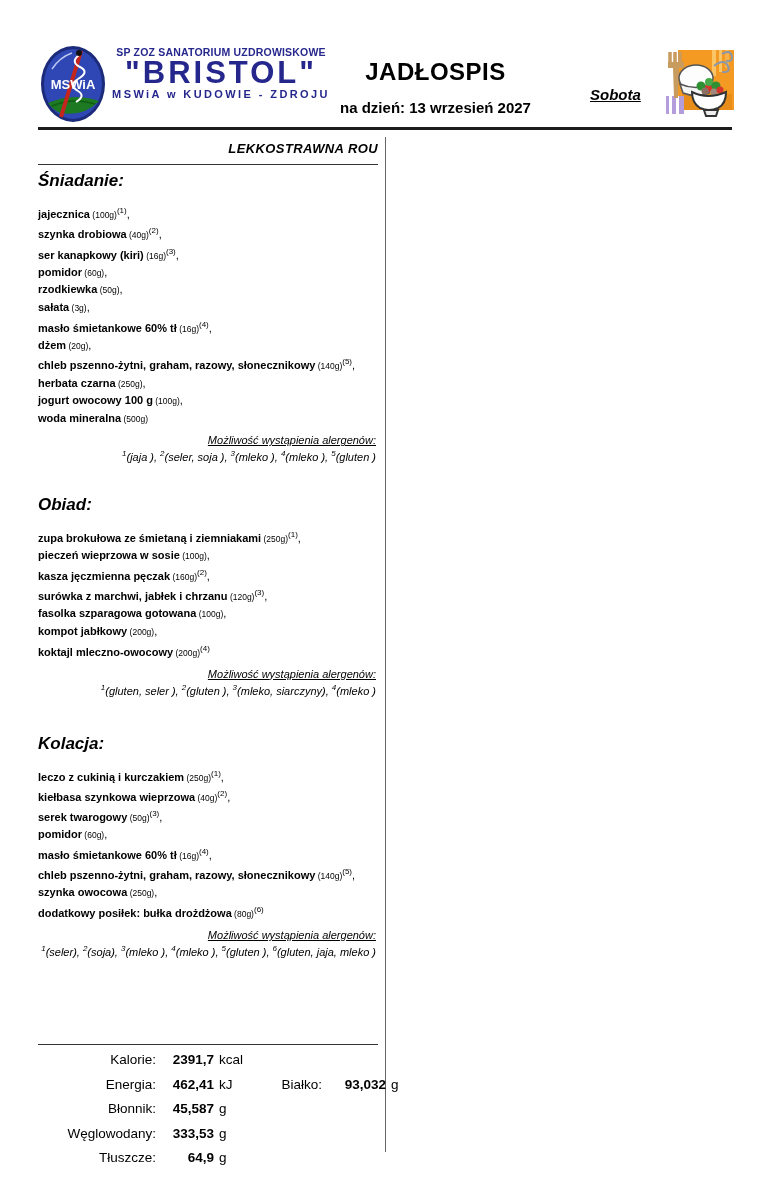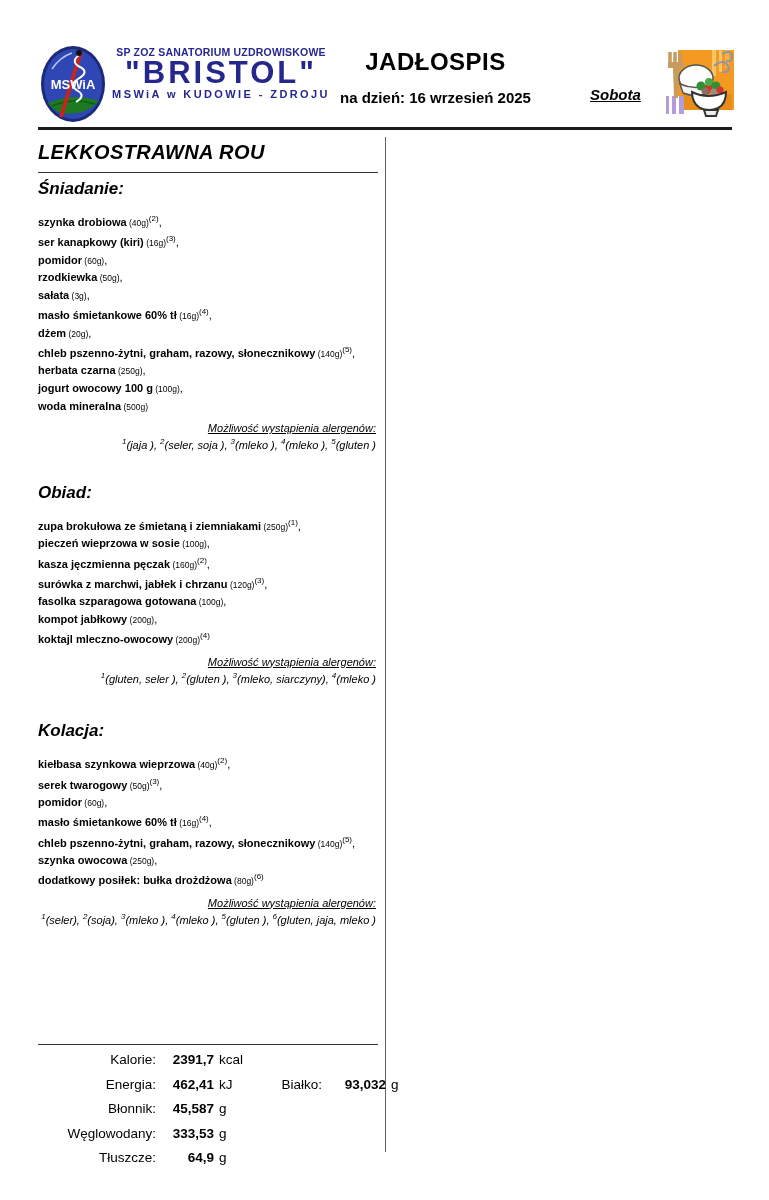--- a/index.html
+++ b/index.html
@@ -6,31 +6,31 @@
   .page{
     position:relative;width:769px;height:1200px;background:#fff;overflow:hidden;
     font-family:"Liberation Sans",sans-serif;color:#000;
   }
   
   .emblem{position:absolute;left:40px;top:45px;width:66px;height:78px;}
   .logo-text{position:absolute;left:97px;top:46px;width:248px;text-align:center;color:#26278d;}
   .logo-line1{font-size:10.5px;font-weight:bold;letter-spacing:.2px;white-space:nowrap;}
   .logo-name{font-size:31px;font-weight:bold;letter-spacing:3px;line-height:30px;white-space:nowrap;}
   .logo-line2{font-size:11px;font-weight:bold;letter-spacing:2.4px;white-space:nowrap;}
-  .title-block{position:absolute;left:333px;top:48px;width:205px;text-align:center;}
+  .title-block{position:absolute;left:333px;top:58px;width:205px;text-align:center;}
   .main-title{font-size:24px;font-weight:bold;letter-spacing:.5px;}
   .date-line{font-size:15px;font-weight:bold;margin-top:13px;white-space:nowrap;}
   .day-label{position:absolute;left:590px;top:86px;font-size:15px;font-weight:bold;font-style:italic;text-decoration:underline;}
   .food-art{position:absolute;left:656px;top:44px;width:84px;height:82px;}
   .rule-top{position:absolute;left:38px;top:127px;width:694px;height:3px;background:#1c1c1c;}
   .v-divider{position:absolute;left:385px;top:137px;width:1px;height:1015px;background:#666;}
 
   
   .left-col{position:absolute;left:38px;top:137px;width:340px;}
-  .diet-name{font-size:20px;font-weight:bold;font-style:italic;text-align:left;letter-spacing:.4px;padding-top:4px;}
+  .diet-name{font-size:13px;font-weight:bold;font-style:italic;text-align:right;letter-spacing:.4px;padding-top:4px;}
   .diet-rule{height:1px;background:#333;margin-top:8px;}
   .meals{margin-top:6px;}
   .meal-title{font-size:17px;font-weight:bold;font-style:italic;margin-bottom:12px;}
   .meal-section{margin-top:0;}
   .meal-section:nth-of-type(2){margin-top:32px;}
   .meal-section:nth-of-type(3){margin-top:37px;}
   .menu-item{font-size:11px;line-height:16.6px;white-space:nowrap;}
   .item-name{font-weight:bold;}
   .item-portion{font-size:8.5px;}
   .item-sup{font-size:8px;}
@@ -68,21 +68,21 @@
   </svg>
 
   <div class="logo-text">
     <div class="logo-line1">SP ZOZ SANATORIUM UZDROWISKOWE</div>
     <div class="logo-name">"BRISTOL"</div>
     <div class="logo-line2">MSWiA w KUDOWIE - ZDROJU</div>
   </div>
 
   <div class="title-block">
     <div class="main-title">JADŁOSPIS</div>
-    <div class="date-line">na dzień: 16 wrzesień 2025</div>
+    <div class="date-line">na dzień: 13 wrzesień 2027</div>
   </div>
   <div class="day-label">Sobota</div>
 
   <svg class="food-art" viewBox="0 0 84 82">
     <rect x="22" y="6" width="56" height="60" fill="#f49a22"></rect>
     <rect x="56" y="6" width="4" height="26" fill="#fbc465"></rect>
     <rect x="63" y="6" width="3" height="22" fill="#fbc465"></rect>
     <rect x="69" y="6" width="4" height="18" fill="#f7b14a"></rect>
     <rect x="26" y="50" width="50" height="16" fill="#e88d1a"></rect>
     <path d="M58 22 q10 -8 14 0 q3 7 -6 6" stroke="#8a97a8" stroke-width="2" fill="none"></path>
@@ -108,20 +108,21 @@
   <div class="rule-top"></div>
   <div class="v-divider"></div>
 
   <div class="left-col">
     <div class="diet-name">LEKKOSTRAWNA ROU</div>
     <div class="diet-rule"></div>
     <div class="meals" id="meals">
         <div class="meal-section">
           <div class="meal-title">Śniadanie:</div>
           <div class="meal-items">
+            <div class="menu-item"><span class="item-name">jajecznica</span><span class="item-portion"> (100g)</span><sup class="item-sup">(1)</sup><span class="item-comma">,</span></div>
             <div class="menu-item"><span class="item-name">szynka drobiowa</span><span class="item-portion"> (40g)</span><sup class="item-sup">(2)</sup><span class="item-comma">,</span></div>
             <div class="menu-item"><span class="item-name">ser kanapkowy (kiri)</span><span class="item-portion"> (16g)</span><sup class="item-sup">(3)</sup><span class="item-comma">,</span></div>
             <div class="menu-item"><span class="item-name">pomidor</span><span class="item-portion"> (60g)</span><span class="item-comma">,</span></div>
             <div class="menu-item"><span class="item-name">rzodkiewka</span><span class="item-portion"> (50g)</span><span class="item-comma">,</span></div>
             <div class="menu-item"><span class="item-name">sałata</span><span class="item-portion"> (3g)</span><span class="item-comma">,</span></div>
             <div class="menu-item"><span class="item-name">masło śmietankowe 60% tł</span><span class="item-portion"> (16g)</span><sup class="item-sup">(4)</sup><span class="item-comma">,</span></div>
             <div class="menu-item"><span class="item-name">dżem</span><span class="item-portion"> (20g)</span><span class="item-comma">,</span></div>
             <div class="menu-item"><span class="item-name">chleb pszenno-żytni, graham, razowy, słonecznikowy</span><span class="item-portion"> (140g)</span><sup class="item-sup">(5)</sup><span class="item-comma">,</span></div>
             <div class="menu-item"><span class="item-name">herbata czarna</span><span class="item-portion"> (250g)</span><span class="item-comma">,</span></div>
             <div class="menu-item"><span class="item-name">jogurt owocowy 100 g</span><span class="item-portion"> (100g)</span><span class="item-comma">,</span></div>
@@ -140,20 +141,21 @@
             <div class="menu-item"><span class="item-name">fasolka szparagowa gotowana</span><span class="item-portion"> (100g)</span><span class="item-comma">,</span></div>
             <div class="menu-item"><span class="item-name">kompot jabłkowy</span><span class="item-portion"> (200g)</span><span class="item-comma">,</span></div>
             <div class="menu-item"><span class="item-name">koktajl mleczno-owocowy</span><span class="item-portion"> (200g)</span><sup class="item-sup">(4)</sup></div>
           </div>
           <div class="allergen-title">Możliwość wystąpienia alergenów:</div>
           <div class="allergen-line"><sup>1</sup><span>(gluten, seler ), </span><sup>2</sup><span>(gluten  ), </span><sup>3</sup><span>(mleko, siarczyny), </span><sup>4</sup><span>(mleko )</span></div>
         </div>
         <div class="meal-section">
           <div class="meal-title">Kolacja:</div>
           <div class="meal-items">
+            <div class="menu-item"><span class="item-name">leczo z cukinią i kurczakiem</span><span class="item-portion"> (250g)</span><sup class="item-sup">(1)</sup><span class="item-comma">,</span></div>
             <div class="menu-item"><span class="item-name">kiełbasa szynkowa wieprzowa</span><span class="item-portion"> (40g)</span><sup class="item-sup">(2)</sup><span class="item-comma">,</span></div>
             <div class="menu-item"><span class="item-name">serek twarogowy</span><span class="item-portion"> (50g)</span><sup class="item-sup">(3)</sup><span class="item-comma">,</span></div>
             <div class="menu-item"><span class="item-name">pomidor</span><span class="item-portion"> (60g)</span><span class="item-comma">,</span></div>
             <div class="menu-item"><span class="item-name">masło śmietankowe 60% tł</span><span class="item-portion"> (16g)</span><sup class="item-sup">(4)</sup><span class="item-comma">,</span></div>
             <div class="menu-item"><span class="item-name">chleb pszenno-żytni, graham, razowy, słonecznikowy</span><span class="item-portion"> (140g)</span><sup class="item-sup">(5)</sup><span class="item-comma">,</span></div>
             <div class="menu-item"><span class="item-name">szynka owocowa</span><span class="item-portion"> (250g)</span><span class="item-comma">,</span></div>
             <div class="menu-item"><span class="item-name">dodatkowy posiłek: bułka drożdżowa</span><span class="item-portion"> (80g)</span><sup class="item-sup">(6)</sup></div>
           </div>
           <div class="allergen-title">Możliwość wystąpienia alergenów:</div>
           <div class="allergen-line"><sup>1</sup><span>(seler), </span><sup>2</sup><span>(soja), </span><sup>3</sup><span>(mleko ), </span><sup>4</sup><span>(mleko ), </span><sup>5</sup><span>(gluten  ), </span><sup>6</sup><span>(gluten, jaja, mleko )</span></div>

